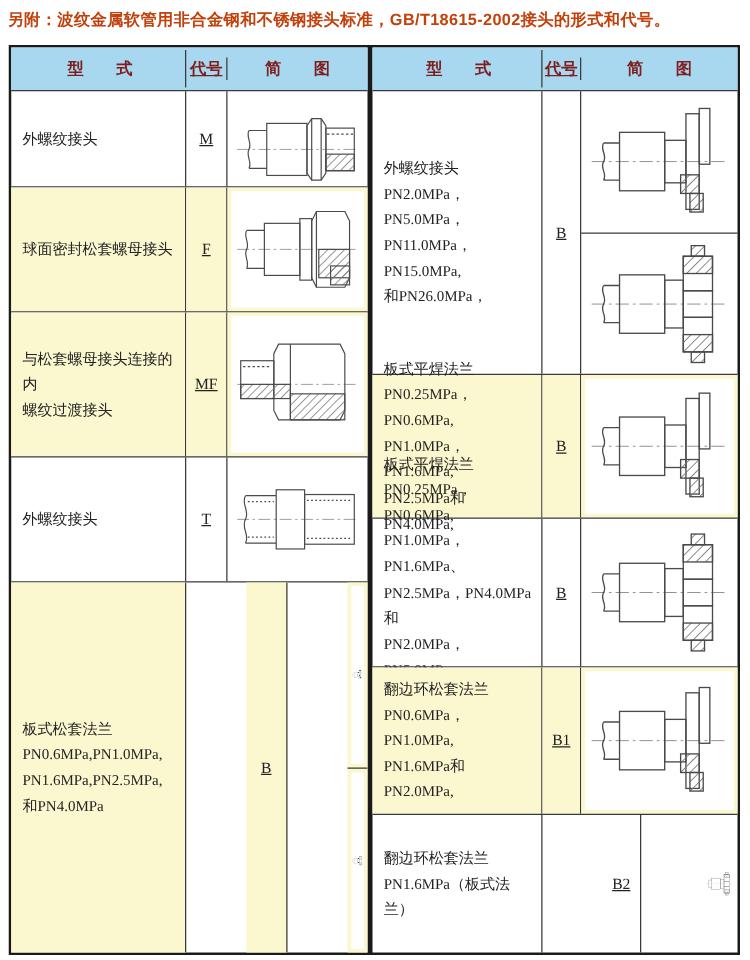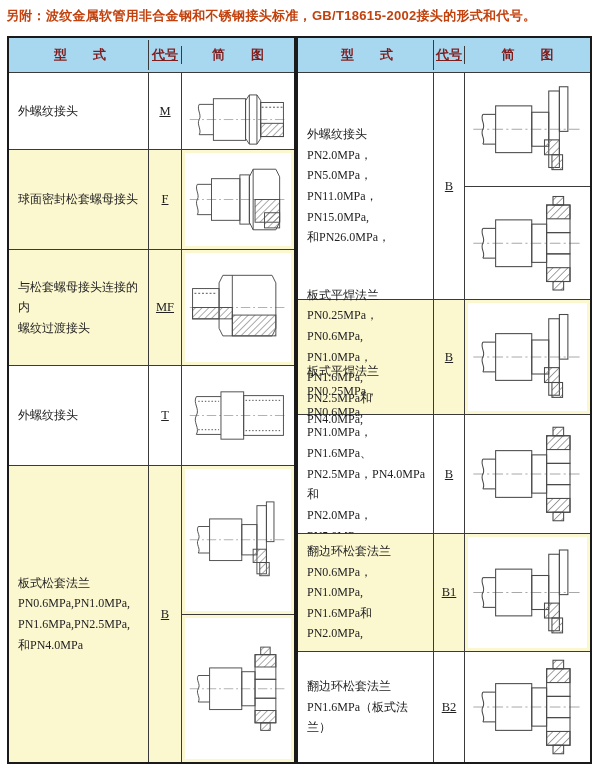--- a/index.html
+++ b/index.html
@@ -27,21 +27,21 @@
           font-family:"Liberation Serif",serif;font-size:12.5px;text-decoration:underline;}
   .tbl-left .c-code{width:33px;}
   .tbl-right .c-code{width:31px;}
   .c-diag{flex:1;display:flex;flex-direction:column;}
   .hl{background:#fbf7cf;}
   .sub{flex:1;display:flex;box-sizing:border-box;}
   .sub + .sub{border-top:1px solid #3a3a3a;}
   .imgbox{flex:1;background:#fff;margin:3px;display:flex;align-items:center;
           justify-content:center;overflow:hidden;}
   .imgbox svg{width:100%;height:100%;display:block;}
-  .flex1{flex:1;}
+  .flex1{flex:1;gap:48px;}
 </style>
 </head>
 <body>
 
 <svg width="0" height="0" style="position:absolute" aria-hidden="true">
   <defs>
     <pattern id="hatch" patternUnits="userSpaceOnUse" width="5" height="5" patternTransform="rotate(45)">
       <line x1="0" y1="0" x2="0" y2="5" stroke="#777" stroke-width="1.3"></line>
     </pattern>
   </defs>

